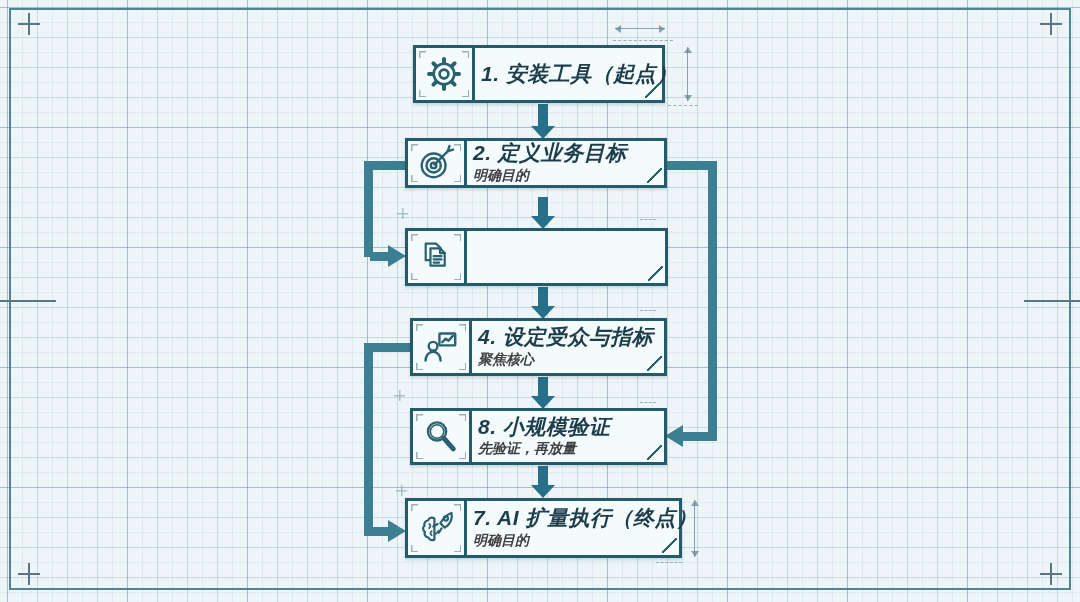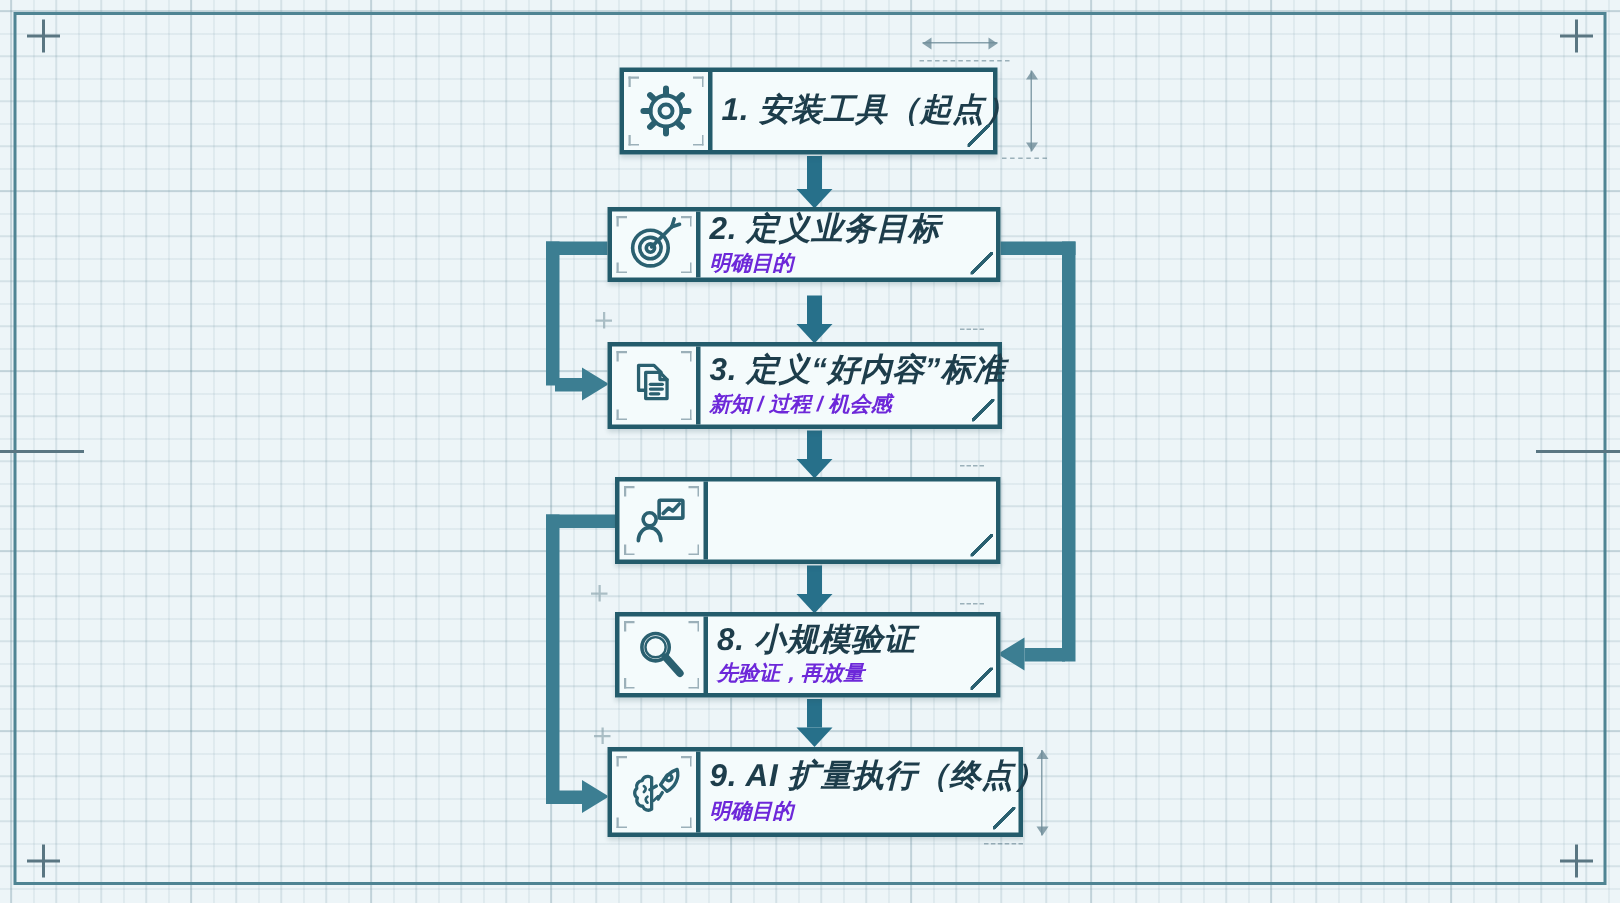--- a/index.html
+++ b/index.html
@@ -50,21 +50,21 @@
       linear-gradient(#7e98a3,#7e98a3) right top/7px 1.5px no-repeat,
       linear-gradient(#7e98a3,#7e98a3) right top/1.5px 7px no-repeat,
       linear-gradient(#7e98a3,#7e98a3) left bottom/7px 1.5px no-repeat,
       linear-gradient(#7e98a3,#7e98a3) left bottom/1.5px 7px no-repeat,
       linear-gradient(#7e98a3,#7e98a3) right bottom/7px 1.5px no-repeat,
       linear-gradient(#7e98a3,#7e98a3) right bottom/1.5px 7px no-repeat;
     opacity:.75;
   }
   .node-body{flex:1;display:flex;flex-direction:column;align-items:flex-start;justify-content:center;padding:13px 6px;min-width:0;font-style:italic;}
   .node-title{font-size:21px;font-weight:bold;color:#1d3d4b;white-space:nowrap;letter-spacing:.5px;line-height:1.15;}
-  .node-sub{font-size:14px;font-weight:bold;color:#6d28d9;margin-top:1px;white-space:nowrap;}
+  .node-sub{font-size:14px;font-weight:bold;color:#404040;margin-top:1px;white-space:nowrap;}
   .node-sub:empty{display:none;}
   .fold{
     position:absolute;right:2px;bottom:2px;width:15px;height:15px;
     background:linear-gradient(135deg,transparent 44%,#2a6070 44%,#2a6070 55%,transparent 55%);
   }
   
   .varrow{position:absolute;width:10px;background:#27708a;}
   .varrow::after{
     content:'';position:absolute;left:-7px;bottom:-13px;
     border-left:12px solid transparent;border-right:12px solid transparent;
@@ -197,36 +197,36 @@
       <span class="icon-frame"></span>
       <svg class="nicon" viewBox="0 0 48 48" width="38" height="38" fill="none" stroke="#2a6070" stroke-width="2.2" stroke-linejoin="round" stroke-linecap="round">
         <path d="M11 7 h13 l6 6 v15 h-19 z"></path>
         <path d="M17 13 h12 l6 6 v16 h-18 z" fill="#f4fbfc"></path>
         <path d="M29 13 v6 h6"></path>
         <path d="M21 23 h10"></path>
           <path d="M21 27 h10"></path>
           <path d="M21 31 h7"></path>
       </svg>
     </div>
-    <div class="node-body">
-      <div class="node-title">3. 定义“好内容”标准</div>
-      <div class="node-sub">新知 / 过程 / 机会感</div>
-    </div>
     <span class="fold"></span>
   </div>
 
   <div class="node" style="left:410px;top:318px;width:257px;height:58px">
     <div class="node-icon">
       <span class="icon-frame"></span>
       <svg class="nicon" viewBox="0 0 48 48" width="38" height="38" fill="none" stroke="#2a6070" stroke-width="2.4" stroke-linecap="round" stroke-linejoin="round">
         <rect x="22" y="7" width="20" height="15" rx="1"></rect>
         <path d="M25.5 18 l4.5 -4.5 l3.5 2.5 l5.5 -6"></path>
         <circle cx="14" cy="23" r="5.5"></circle>
         <path d="M4.5 41 a9.5 11 0 0 1 19 0"></path>
       </svg>
+    </div>
+    <div class="node-body">
+      <div class="node-title">4. 设定受众与指标</div>
+      <div class="node-sub">聚焦核心</div>
     </div>
     <span class="fold"></span>
   </div>
 
   <div class="node" style="left:410px;top:408px;width:257px;height:57px">
     <div class="node-icon">
       <span class="icon-frame"></span>
       <svg class="nicon" viewBox="0 0 48 48" width="38" height="38" fill="none" stroke="#2a6070" stroke-width="2.4" stroke-linecap="round">
         <circle cx="19" cy="17" r="11.5"></circle>
         <circle cx="19" cy="17" r="8.5" stroke-width="1.6"></circle>
@@ -248,19 +248,19 @@
         <path d="M15.5 19 q3 2 0 5" stroke-width="1.8"></path>
         <path d="M18.5 28 q-3 2 0 5" stroke-width="1.8"></path>
         <path d="M43.5 5 c2 7 -1.5 14.5 -8.5 18.5 l-5.5 -5.5 c4 -7 7.5 -11 14 -13 z"></path>
         <circle cx="36.5" cy="12" r="2.6"></circle>
         <path d="M31 24.5 l-3.5 5.5"></path>
         <path d="M26 19 l-5.5 3"></path>
         <path d="M27.5 27.5 l-4 4" stroke-width="1.8"></path>
       </svg>
     </div>
     <div class="node-body">
-      <div class="node-title">9. AI 扩量执行（终点）</div>
+      <div class="node-title">7. AI 扩量执行（终点）</div>
       <div class="node-sub">明确目的</div>
     </div>
     <span class="fold"></span>
   </div>
 
 </div>
 
 </body></html>

